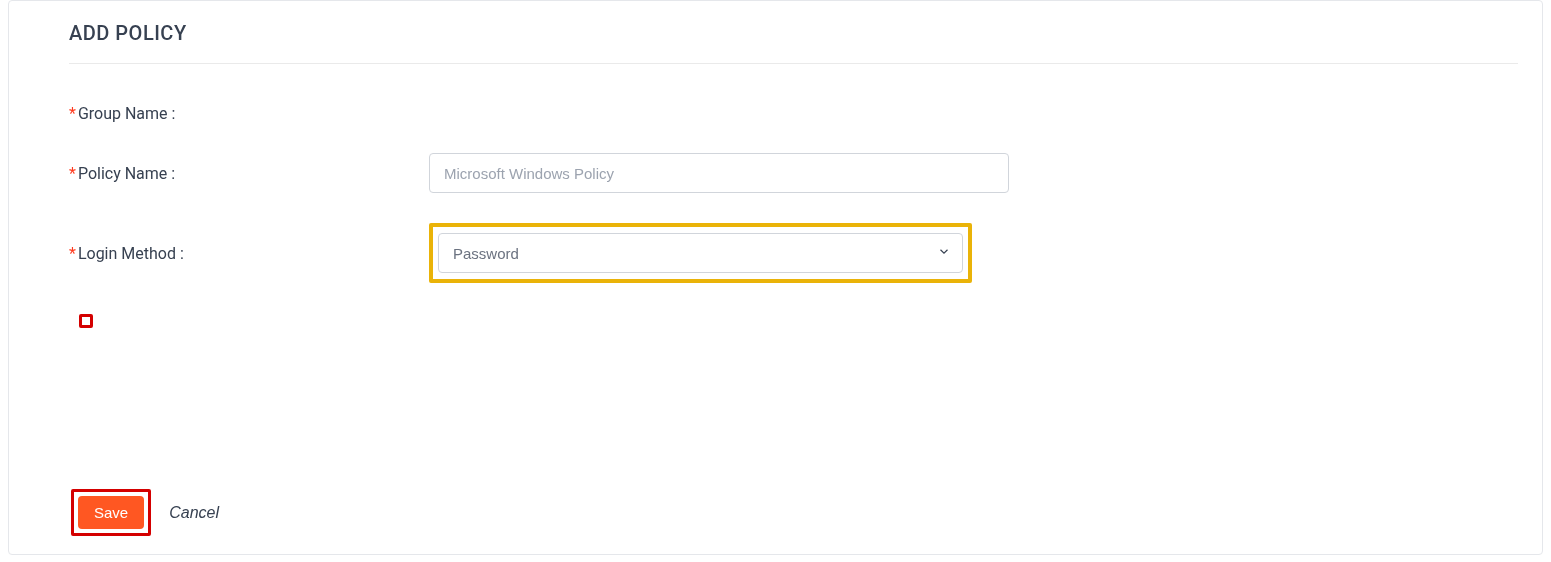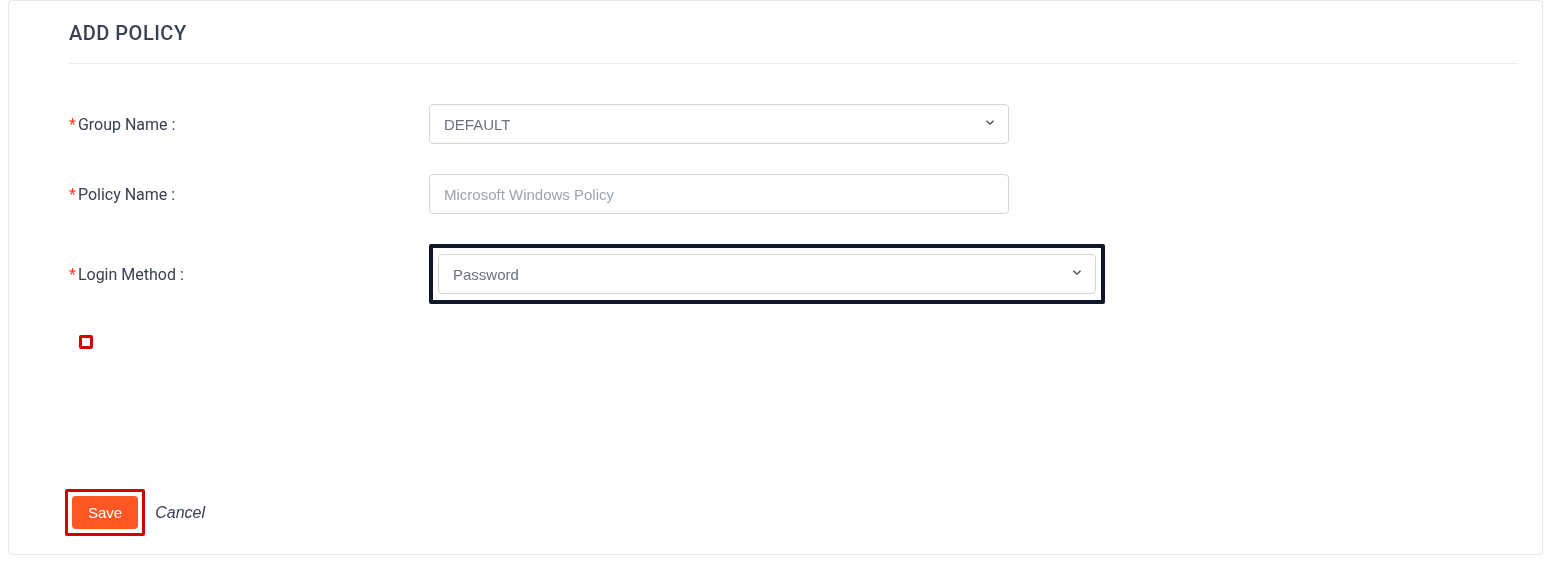--- a/index.html
+++ b/index.html
@@ -78,24 +78,24 @@
     pointer-events: none;
     color: #374151;
   }
   .highlight-box {
     border: 3px solid #d40000;
     border-radius: 2px;
     padding: 4px;
     display: inline-block;
   }
   .highlight-field {
-    border: 4px solid #0f172a;
+    border: 4px solid #eab308;
     padding: 6px 5px 6px 5px;
     border-radius: 2px;
-    width: 676px;
+    width: 543px;
   }
   .highlight-field .form-control { height: 40px; }
 
   
   .toggle {
     width: 62px;
     height: 32px;
     border-radius: 16px;
     position: relative;
     cursor: pointer;
@@ -130,25 +130,25 @@
     line-height: 1.5;
   }
   .helper-text {
     font-size: 16px;
     color: #374151;
     margin-top: 22px;
   }
 
   .actions {
     position: absolute;
-    left: 56px;
+    left: 62px;
     bottom: 18px;
     display: flex;
     align-items: center;
-    gap: 10px;
+    gap: 18px;
   }
   .btn-save-wrap {
     border: 3px solid #d40000;
     padding: 4px;
     border-radius: 2px;
   }
   .btn-save {
     background: #ff5722;
     color: #ffffff;
     border: none;
@@ -170,32 +170,20 @@
 <body>
 
 <div class="panel">
   <h1 class="page-title">ADD POLICY</h1>
   <hr class="hr">
 
   <div class="form-row">
     <div class="label-col">
       <span class="req">*</span>
       <span>Group Name :</span>
-    </div>
-    <div class="field-col">
-      <div class="select-wrap">
-        <select class="form-control">
-          <option>DEFAULT</option>
-        </select>
-        <span class="chev">
-          <svg width="14" height="14" viewBox="0 0 24 24" fill="none" stroke="currentColor" stroke-width="2">
-              <polyline points="6 9 12 15 18 9"></polyline>
-            </svg>
-        </span>
-      </div>
     </div>
   </div>
 
   <div class="form-row">
     <div class="label-col">
       <span class="req">*</span>
       <span>Policy Name :</span>
     </div>
     <div class="field-col">
       <div class="input-wrap">

